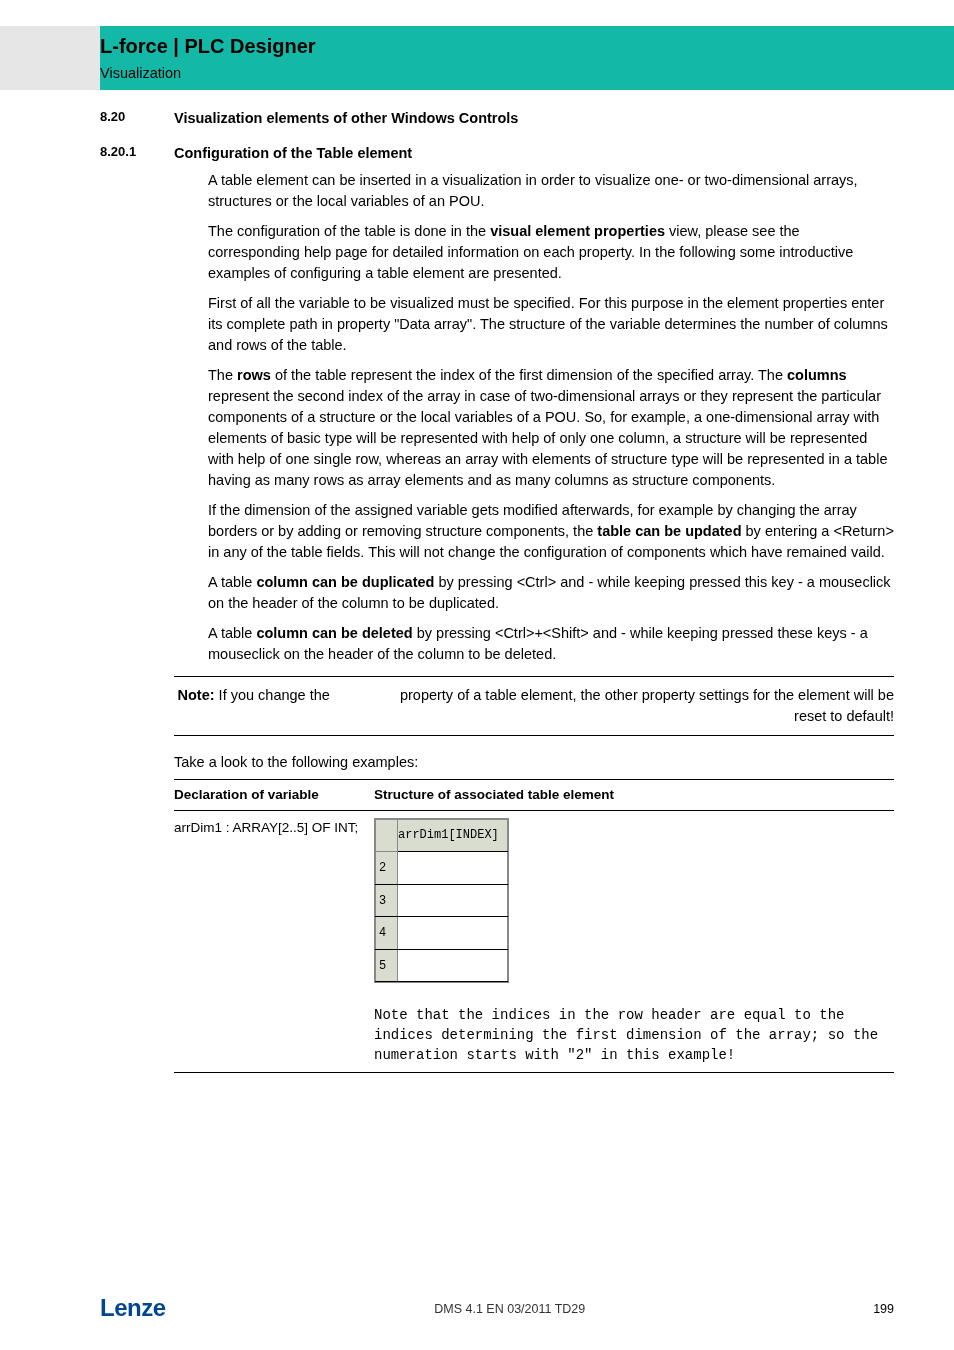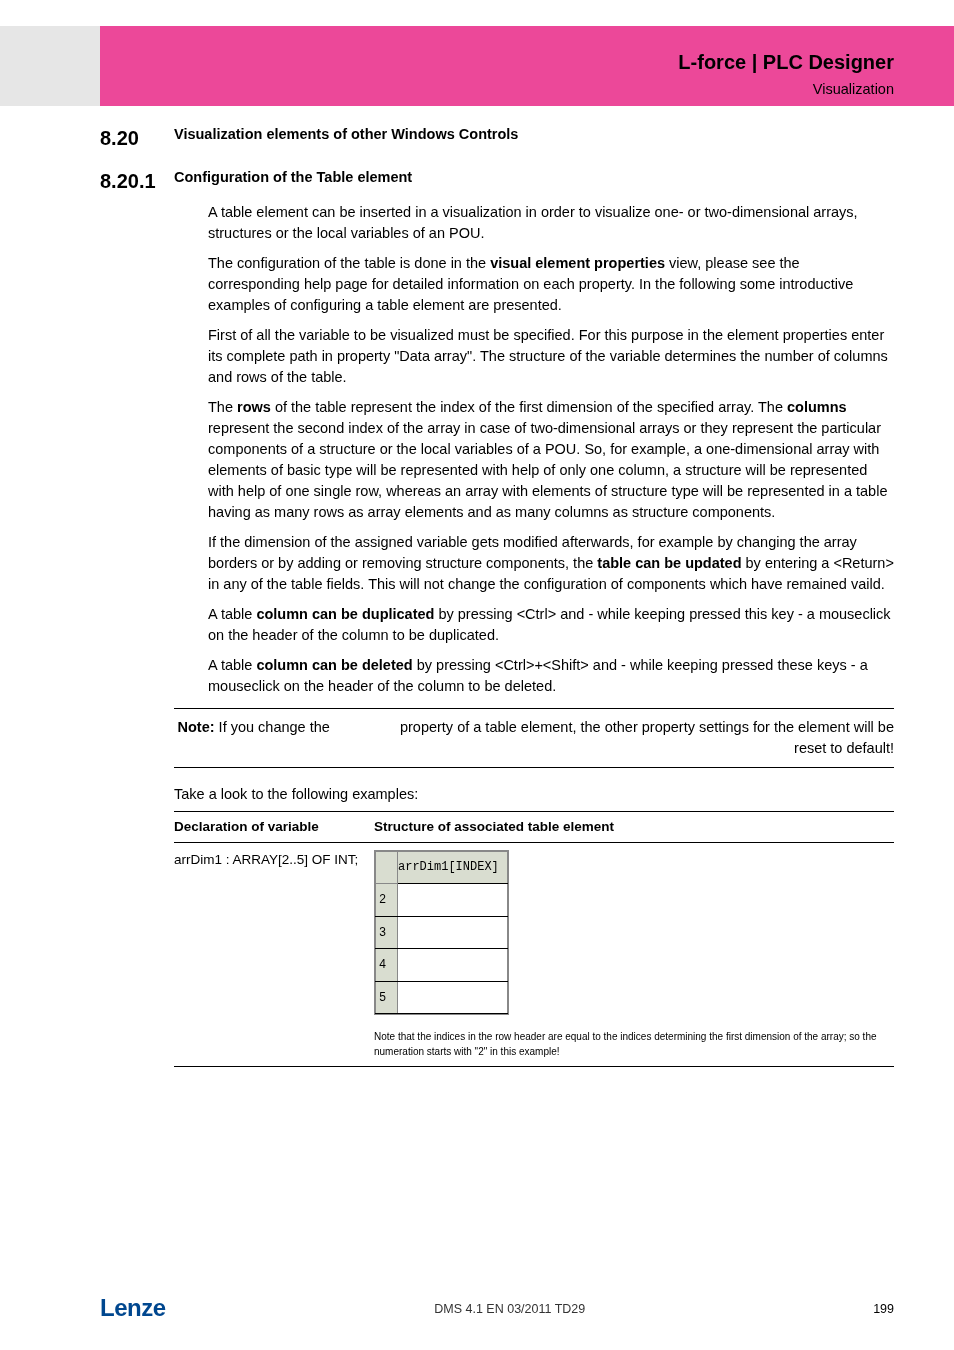--- a/index.html
+++ b/index.html
@@ -23,43 +23,43 @@
     margin-left: -100px;
     margin-right: -60px;
     margin-bottom: 18px;
   }
   .header-accent {
     width: 100px;
     background: #e6e6e6;
   }
   .header-text {
     flex: 1;
-    background: #ec4899;
-    text-align: right;
-    padding: 22px 60px 6px 0;
+    background: #14b8a6;
+    text-align: left;
+    padding: 6px 60px 6px 0;
   }
   .header-title {
     font-size: 20px;
     font-weight: bold;
     color: #000;
     margin-bottom: 2px;
   }
   .header-sub {
     font-size: 14.5px;
     color: #000;
   }
   .section-row {
     display: flex;
     margin-bottom: 6px;
   }
   .section-num {
     width: 74px;
     flex-shrink: 0;
     font-weight: bold;
-    font-size: 20px;
+    font-size: 13px;
   }
   .section-title {
     font-weight: bold;
     font-size: 14.5px;
   }
   .body-text {
     margin-left: 74px;
     margin-bottom: 11px;
   }
   .body-text p {
@@ -129,21 +129,23 @@
   }
   .mini-table .row-head {
     background: #d9ddd0;
     font-weight: normal;
   }
   .mini-table .cell {
     background: #fff;
     min-width: 90px;
   }
   .note-under-mini {
-    font-size: 10px;
+    font-size: 14px;
+    margin-top: 6px;
+    font-family: Liberation Mono, monospace;
   }
   .footer {
     position: absolute;
     bottom: 24px;
     left: 100px;
     right: 60px;
     display: flex;
     align-items: center;
     justify-content: center;
     font-size: 12.5px;

